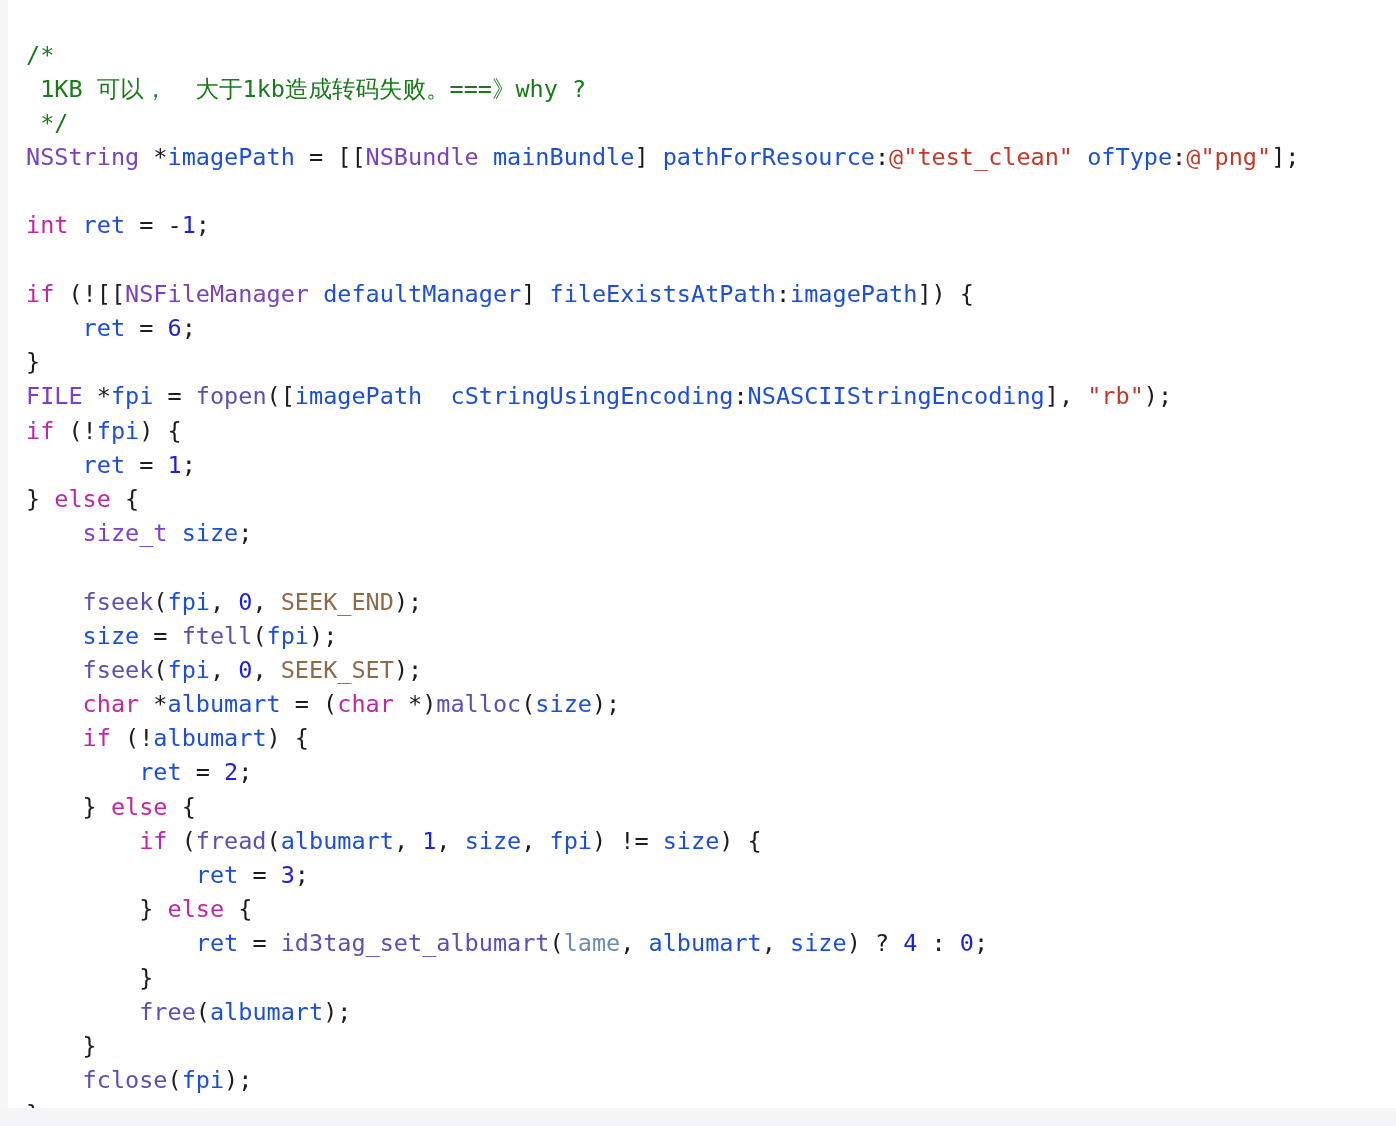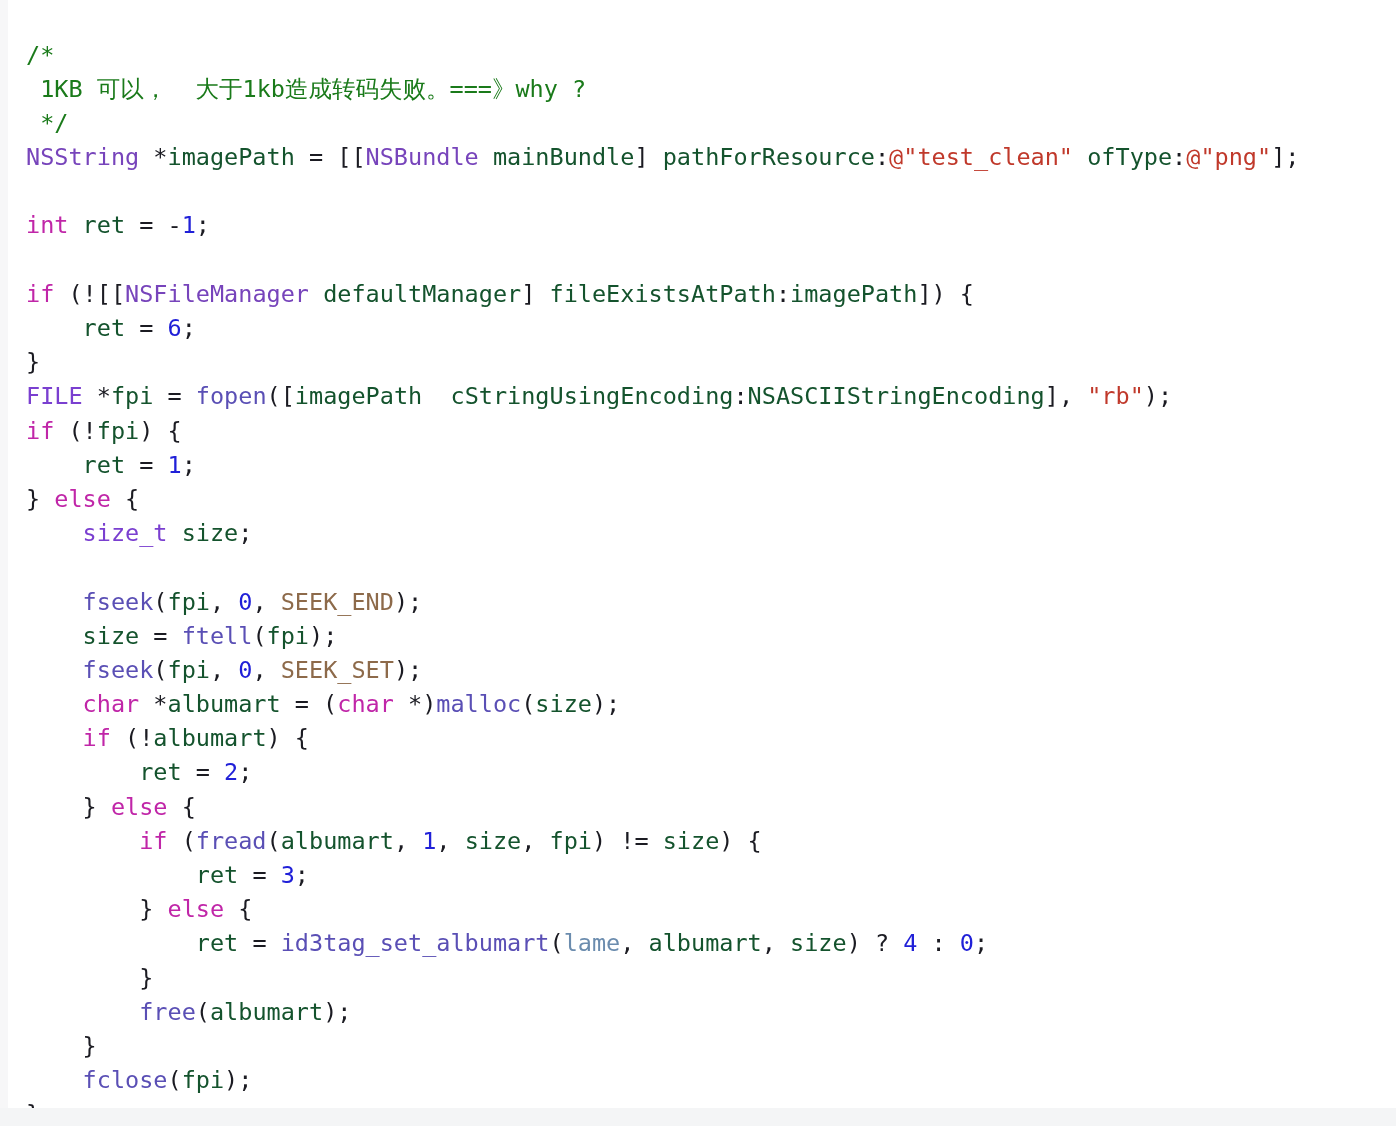--- a/index.html
+++ b/index.html
@@ -67,21 +67,21 @@
   .tok-comment   { color: #1a7a1a; }
   .tok-keyword   { color: #c026a8; }
   .tok-type      { color: #7a3fd0; }
   .tok-class     { color: #7744bb; }
   .tok-func      { color: #5a4fb5; }
   .tok-number    { color: #2020d8; }
   .tok-string    { color: #c0392b; }
   .tok-macro     { color: #8d6a4a; text-align: center; }
   .tok-global    { color: #6b8cae; }
   .tok-plain     { color: #1b1b22; }
-  .tok-ident     { color: #14532d; }
+  .tok-ident     { color: #1d4ed8; }
 </style>
 </head>
 <body>
 
 <div id="code-surface" style="background: rgb(255, 255, 255);">
 
   <div id="left-gutter" style="background: rgb(247, 247, 248);"></div>
 
   <pre id="code-block"><span class="ln"><span class="tok-comment" style="color: rgb(26, 122, 26);">/*</span></span><span class="ln"><span class="tok-comment" style="color: rgb(26, 122, 26);"> 1KB 可以，  大于1kb造成转码失败。===》why ?</span></span><span class="ln"><span class="tok-comment" style="color: rgb(26, 122, 26);"> */</span></span><span class="ln"><span class="tok-class" style="color: rgb(119, 68, 187);">NSString</span><span class="tok-plain" style="color: rgb(27, 27, 34);"> *</span><span class="tok-ident">imagePath</span><span class="tok-plain" style="color: rgb(27, 27, 34);"> = [[</span><span class="tok-class" style="color: rgb(119, 68, 187);">NSBundle</span><span class="tok-plain" style="color: rgb(27, 27, 34);"> </span><span class="tok-ident">mainBundle</span><span class="tok-plain" style="color: rgb(27, 27, 34);">] </span><span class="tok-ident">pathForResource</span><span class="tok-plain" style="color: rgb(27, 27, 34);">:</span><span class="tok-string" style="color: rgb(192, 57, 43);">@"test_clean"</span><span class="tok-plain" style="color: rgb(27, 27, 34);"> </span><span class="tok-ident">ofType</span><span class="tok-plain" style="color: rgb(27, 27, 34);">:</span><span class="tok-string" style="color: rgb(192, 57, 43);">@"png"</span><span class="tok-plain" style="color: rgb(27, 27, 34);">];</span></span><span class="ln"> </span><span class="ln"><span class="tok-keyword" style="color: rgb(192, 38, 168);">int</span><span class="tok-plain" style="color: rgb(27, 27, 34);"> </span><span class="tok-ident">ret</span><span class="tok-plain" style="color: rgb(27, 27, 34);"> = -</span><span class="tok-number" style="color: rgb(32, 32, 216);">1</span><span class="tok-plain" style="color: rgb(27, 27, 34);">;</span></span><span class="ln"> </span><span class="ln"><span class="tok-keyword" style="color: rgb(192, 38, 168);">if</span><span class="tok-plain" style="color: rgb(27, 27, 34);"> (![[</span><span class="tok-class" style="color: rgb(119, 68, 187);">NSFileManager</span><span class="tok-plain" style="color: rgb(27, 27, 34);"> </span><span class="tok-ident">defaultManager</span><span class="tok-plain" style="color: rgb(27, 27, 34);">] </span><span class="tok-ident">fileExistsAtPath</span><span class="tok-plain" style="color: rgb(27, 27, 34);">:</span><span class="tok-ident">imagePath</span><span class="tok-plain" style="color: rgb(27, 27, 34);">]) {</span></span><span class="ln"><span class="tok-plain" style="color: rgb(27, 27, 34);">    </span><span class="tok-ident">ret</span><span class="tok-plain" style="color: rgb(27, 27, 34);"> = </span><span class="tok-number" style="color: rgb(32, 32, 216);">6</span><span class="tok-plain" style="color: rgb(27, 27, 34);">;</span></span><span class="ln"><span class="tok-plain" style="color: rgb(27, 27, 34);">}</span></span><span class="ln"><span class="tok-type" style="color: rgb(122, 63, 208);">FILE</span><span class="tok-plain" style="color: rgb(27, 27, 34);"> *</span><span class="tok-ident">fpi</span><span class="tok-plain" style="color: rgb(27, 27, 34);"> = </span><span class="tok-func" style="color: rgb(90, 79, 181);">fopen</span><span class="tok-plain" style="color: rgb(27, 27, 34);">([</span><span class="tok-ident">imagePath</span><span class="tok-plain" style="color: rgb(27, 27, 34);">  </span><span class="tok-ident">cStringUsingEncoding</span><span class="tok-plain" style="color: rgb(27, 27, 34);">:</span><span class="tok-ident">NSASCIIStringEncoding</span><span class="tok-plain" style="color: rgb(27, 27, 34);">], </span><span class="tok-string" style="color: rgb(192, 57, 43);">"rb"</span><span class="tok-plain" style="color: rgb(27, 27, 34);">);</span></span><span class="ln"><span class="tok-keyword" style="color: rgb(192, 38, 168);">if</span><span class="tok-plain" style="color: rgb(27, 27, 34);"> (!</span><span class="tok-ident">fpi</span><span class="tok-plain" style="color: rgb(27, 27, 34);">) {</span></span><span class="ln"><span class="tok-plain" style="color: rgb(27, 27, 34);">    </span><span class="tok-ident">ret</span><span class="tok-plain" style="color: rgb(27, 27, 34);"> = </span><span class="tok-number" style="color: rgb(32, 32, 216);">1</span><span class="tok-plain" style="color: rgb(27, 27, 34);">;</span></span><span class="ln"><span class="tok-plain" style="color: rgb(27, 27, 34);">} </span><span class="tok-keyword" style="color: rgb(192, 38, 168);">else</span><span class="tok-plain" style="color: rgb(27, 27, 34);"> {</span></span><span class="ln"><span class="tok-plain" style="color: rgb(27, 27, 34);">    </span><span class="tok-type" style="color: rgb(122, 63, 208);">size_t</span><span class="tok-plain" style="color: rgb(27, 27, 34);"> </span><span class="tok-ident">size</span><span class="tok-plain" style="color: rgb(27, 27, 34);">;</span></span><span class="ln"> </span><span class="ln"><span class="tok-plain" style="color: rgb(27, 27, 34);">    </span><span class="tok-func" style="color: rgb(90, 79, 181);">fseek</span><span class="tok-plain" style="color: rgb(27, 27, 34);">(</span><span class="tok-ident">fpi</span><span class="tok-plain" style="color: rgb(27, 27, 34);">, </span><span class="tok-number" style="color: rgb(32, 32, 216);">0</span><span class="tok-plain" style="color: rgb(27, 27, 34);">, </span><span class="tok-macro" style="color: rgb(141, 106, 74);">SEEK_END</span><span class="tok-plain" style="color: rgb(27, 27, 34);">);</span></span><span class="ln"><span class="tok-plain" style="color: rgb(27, 27, 34);">    </span><span class="tok-ident">size</span><span class="tok-plain" style="color: rgb(27, 27, 34);"> = </span><span class="tok-func" style="color: rgb(90, 79, 181);">ftell</span><span class="tok-plain" style="color: rgb(27, 27, 34);">(</span><span class="tok-ident">fpi</span><span class="tok-plain" style="color: rgb(27, 27, 34);">);</span></span><span class="ln"><span class="tok-plain" style="color: rgb(27, 27, 34);">    </span><span class="tok-func" style="color: rgb(90, 79, 181);">fseek</span><span class="tok-plain" style="color: rgb(27, 27, 34);">(</span><span class="tok-ident">fpi</span><span class="tok-plain" style="color: rgb(27, 27, 34);">, </span><span class="tok-number" style="color: rgb(32, 32, 216);">0</span><span class="tok-plain" style="color: rgb(27, 27, 34);">, </span><span class="tok-macro" style="color: rgb(141, 106, 74);">SEEK_SET</span><span class="tok-plain" style="color: rgb(27, 27, 34);">);</span></span><span class="ln"><span class="tok-plain" style="color: rgb(27, 27, 34);">    </span><span class="tok-keyword" style="color: rgb(192, 38, 168);">char</span><span class="tok-plain" style="color: rgb(27, 27, 34);"> *</span><span class="tok-ident">albumart</span><span class="tok-plain" style="color: rgb(27, 27, 34);"> = (</span><span class="tok-keyword" style="color: rgb(192, 38, 168);">char</span><span class="tok-plain" style="color: rgb(27, 27, 34);"> *)</span><span class="tok-func" style="color: rgb(90, 79, 181);">malloc</span><span class="tok-plain" style="color: rgb(27, 27, 34);">(</span><span class="tok-ident">size</span><span class="tok-plain" style="color: rgb(27, 27, 34);">);</span></span><span class="ln"><span class="tok-plain" style="color: rgb(27, 27, 34);">    </span><span class="tok-keyword" style="color: rgb(192, 38, 168);">if</span><span class="tok-plain" style="color: rgb(27, 27, 34);"> (!</span><span class="tok-ident">albumart</span><span class="tok-plain" style="color: rgb(27, 27, 34);">) {</span></span><span class="ln"><span class="tok-plain" style="color: rgb(27, 27, 34);">        </span><span class="tok-ident">ret</span><span class="tok-plain" style="color: rgb(27, 27, 34);"> = </span><span class="tok-number" style="color: rgb(32, 32, 216);">2</span><span class="tok-plain" style="color: rgb(27, 27, 34);">;</span></span><span class="ln"><span class="tok-plain" style="color: rgb(27, 27, 34);">    } </span><span class="tok-keyword" style="color: rgb(192, 38, 168);">else</span><span class="tok-plain" style="color: rgb(27, 27, 34);"> {</span></span><span class="ln"><span class="tok-plain" style="color: rgb(27, 27, 34);">        </span><span class="tok-keyword" style="color: rgb(192, 38, 168);">if</span><span class="tok-plain" style="color: rgb(27, 27, 34);"> (</span><span class="tok-func" style="color: rgb(90, 79, 181);">fread</span><span class="tok-plain" style="color: rgb(27, 27, 34);">(</span><span class="tok-ident">albumart</span><span class="tok-plain" style="color: rgb(27, 27, 34);">, </span><span class="tok-number" style="color: rgb(32, 32, 216);">1</span><span class="tok-plain" style="color: rgb(27, 27, 34);">, </span><span class="tok-ident">size</span><span class="tok-plain" style="color: rgb(27, 27, 34);">, </span><span class="tok-ident">fpi</span><span class="tok-plain" style="color: rgb(27, 27, 34);">) != </span><span class="tok-ident">size</span><span class="tok-plain" style="color: rgb(27, 27, 34);">) {</span></span><span class="ln"><span class="tok-plain" style="color: rgb(27, 27, 34);">            </span><span class="tok-ident">ret</span><span class="tok-plain" style="color: rgb(27, 27, 34);"> = </span><span class="tok-number" style="color: rgb(32, 32, 216);">3</span><span class="tok-plain" style="color: rgb(27, 27, 34);">;</span></span><span class="ln"><span class="tok-plain" style="color: rgb(27, 27, 34);">        } </span><span class="tok-keyword" style="color: rgb(192, 38, 168);">else</span><span class="tok-plain" style="color: rgb(27, 27, 34);"> {</span></span><span class="ln"><span class="tok-plain" style="color: rgb(27, 27, 34);">            </span><span class="tok-ident">ret</span><span class="tok-plain" style="color: rgb(27, 27, 34);"> = </span><span class="tok-func" style="color: rgb(90, 79, 181);">id3tag_set_albumart</span><span class="tok-plain" style="color: rgb(27, 27, 34);">(</span><span class="tok-global" style="color: rgb(107, 140, 174);">lame</span><span class="tok-plain" style="color: rgb(27, 27, 34);">, </span><span class="tok-ident">albumart</span><span class="tok-plain" style="color: rgb(27, 27, 34);">, </span><span class="tok-ident">size</span><span class="tok-plain" style="color: rgb(27, 27, 34);">) ? </span><span class="tok-number" style="color: rgb(32, 32, 216);">4</span><span class="tok-plain" style="color: rgb(27, 27, 34);"> : </span><span class="tok-number" style="color: rgb(32, 32, 216);">0</span><span class="tok-plain" style="color: rgb(27, 27, 34);">;</span></span><span class="ln"><span class="tok-plain" style="color: rgb(27, 27, 34);">        }</span></span><span class="ln"><span class="tok-plain" style="color: rgb(27, 27, 34);">        </span><span class="tok-func" style="color: rgb(90, 79, 181);">free</span><span class="tok-plain" style="color: rgb(27, 27, 34);">(</span><span class="tok-ident">albumart</span><span class="tok-plain" style="color: rgb(27, 27, 34);">);</span></span><span class="ln"><span class="tok-plain" style="color: rgb(27, 27, 34);">    }</span></span><span class="ln"><span class="tok-plain" style="color: rgb(27, 27, 34);">    </span><span class="tok-func" style="color: rgb(90, 79, 181);">fclose</span><span class="tok-plain" style="color: rgb(27, 27, 34);">(</span><span class="tok-ident">fpi</span><span class="tok-plain" style="color: rgb(27, 27, 34);">);</span></span><span class="ln"><span class="tok-plain" style="color: rgb(27, 27, 34);">}</span></span></pre>
 

